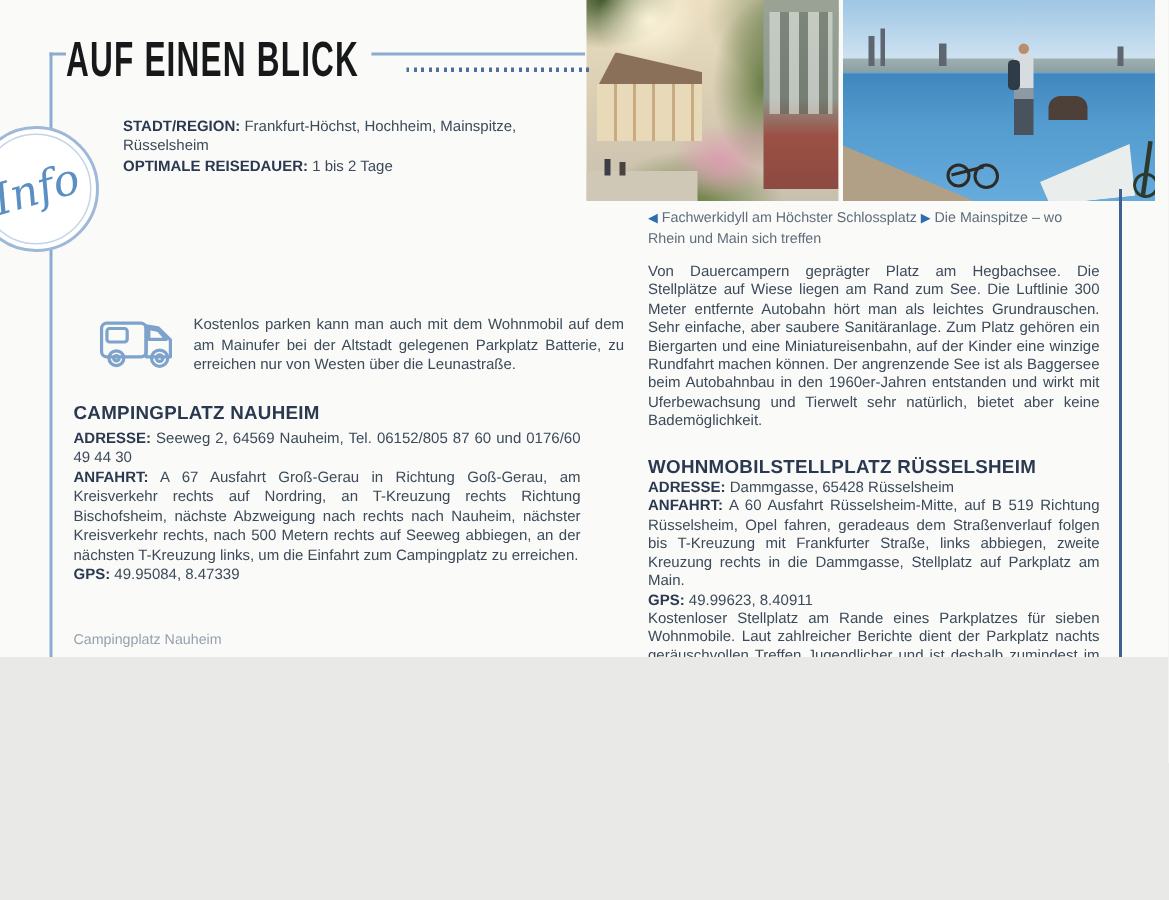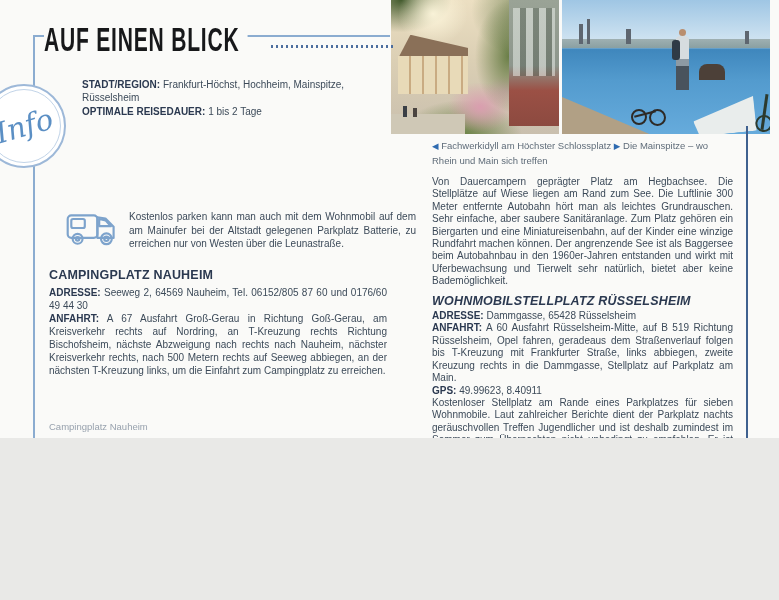--- a/index.html
+++ b/index.html
@@ -125,21 +125,21 @@
   .pr-seated{position:absolute;left:66%;top:48%;width:26px;height:16px;border-radius:8px 8px 0 0;background:#4c4038;}
   .pr-bike2{position:absolute;right:2%;bottom:3%;width:3px;height:36px;background:#2c3a2e;transform:rotate(8deg);}
   .pr-bike2::after{content:"";position:absolute;left:-6px;bottom:-2px;width:13px;height:13px;border:2px solid #2c3a2e;border-radius:50%;}
 
   
   .caption-right{position:absolute;left:432px;top:139px;width:302px;font-size:9.5px;line-height:13.5px;color:#5f6c79;}
   .tri{color:var(--marker-blue);font-size:8.5px;}
 
   .right-col{position:absolute;left:432px;top:176px;width:301px;font-size:10px;line-height:12.4px;}
   .right-col p{text-align:justify;}
-  .right-col .site-heading{margin:7px 0 3px 0;font-style:italic;}
+  .right-col .site-heading{margin:17px 0 3px 0;}
   .link{color:var(--link-blue);}
 
   .border-right-v{position:absolute;left:746px;top:126px;width:0;height:434px;border-left:2px solid var(--border-dark);}
   .border-bottom-h{position:absolute;left:403px;top:558px;width:345px;height:0;border-top:2px solid #6b8db8;}
 
   .footer{position:absolute;left:420px;top:567px;width:324px;text-align:right;font-size:9.5px;color:#8b95a1;}
   .footer .pnum{font-size:10.5px;font-weight:bold;color:#2c3848;margin-left:9px;}
 
   svg.cam{stroke:var(--icon-blue);fill:none;stroke-width:2.4;stroke-linecap:round;stroke-linejoin:round;}
 </style>
@@ -183,20 +183,21 @@
     <svg class="cam camper-ico" viewBox="0 0 60 42">
         <use href="#camper-shape"></use>
       </svg>
     <div class="note-text">Kostenlos parken kann man auch mit dem Wohnmobil auf dem am Mainufer bei der Altstadt gelegenen Parkplatz Batterie, zu erreichen nur von Westen über die Leunastraße.</div>
   </div>
 
   <div class="left-site site-block">
     <h3 class="site-heading">CAMPINGPLATZ NAUHEIM</h3>
     <p><b>ADRESSE:</b> <span>Seeweg 2, 64569 Nauheim, Tel. 06152/805 87 60 und 0176/60 49 44 30</span></p>
     <p><b>ANFAHRT:</b> <span>A 67 Ausfahrt Groß-Gerau in Richtung Goß-Gerau, am Kreisverkehr rechts auf Nordring, an T-Kreuzung rechts Richtung Bischofsheim, nächste Abzweigung nach rechts nach Nauheim, nächster Kreisverkehr rechts, nach 500 Metern rechts auf Seeweg abbiegen, an der nächsten T-Kreuzung links, um die Einfahrt zum Campingplatz zu erreichen.</span></p>
+    <p><b>GPS:</b> <span>49.95084, 8.47339</span></p>
   </div>
 
   <div class="photo-caption-left">Campingplatz Nauheim</div>
 
   <div class="photo photo-campground">
     <div class="pc-trees"></div>
     <div class="pc-trunk"></div>
     <div class="caravan c1"></div>
     <div class="caravan c2"></div>
     <div class="caravan c3"></div>

